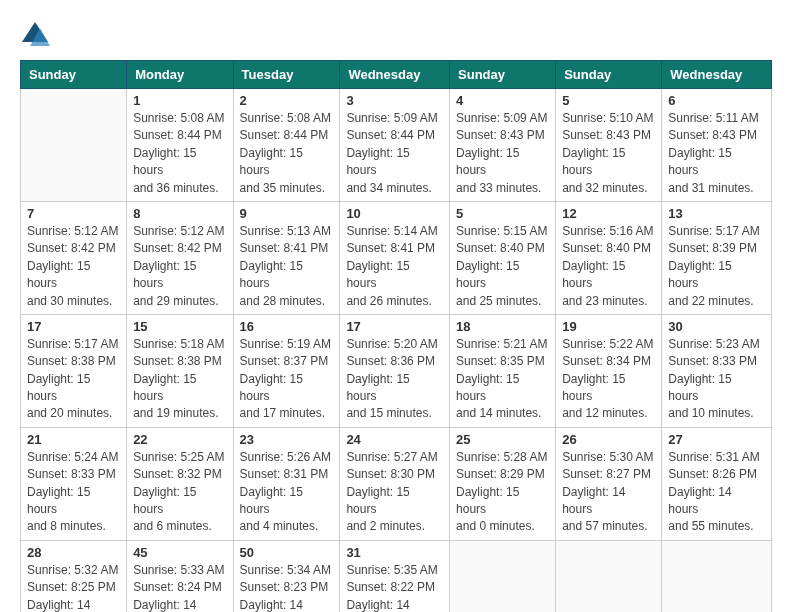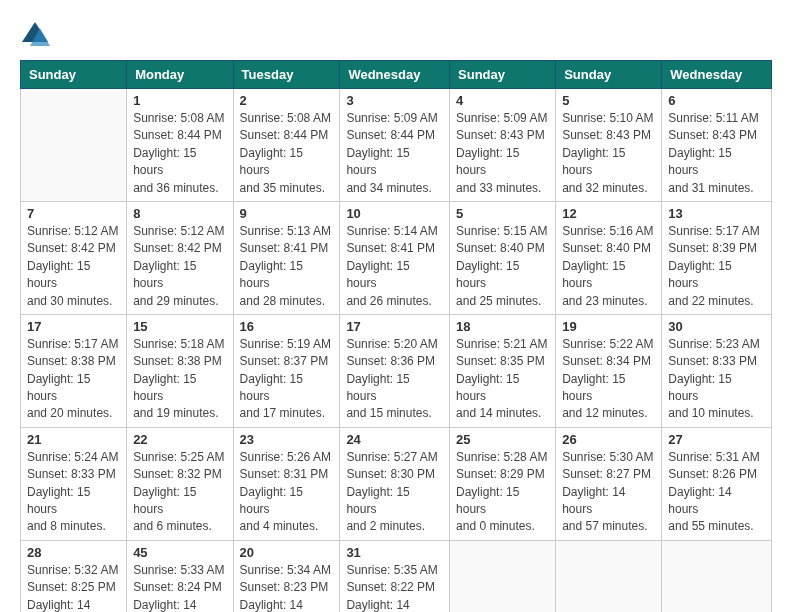--- a/index.html
+++ b/index.html
@@ -240,21 +240,21 @@
       <tr>
         <td>
           <span class="day-number">28</span>
           <div class="day-info">Sunrise: 5:32 AM<br>Sunset: 8:25 PM<br>Daylight: 14 hours<br>and 53 minutes.</div>
         </td>
         <td>
           <span class="day-number">45</span>
           <div class="day-info">Sunrise: 5:33 AM<br>Sunset: 8:24 PM<br>Daylight: 14 hours<br>and 51 minutes.</div>
         </td>
         <td>
-          <span class="day-number">20</span>
+          <span class="day-number">50</span>
           <div class="day-info">Sunrise: 5:34 AM<br>Sunset: 8:23 PM<br>Daylight: 14 hours<br>and 48 minutes.</div>
         </td>
         <td>
           <span class="day-number">31</span>
           <div class="day-info">Sunrise: 5:35 AM<br>Sunset: 8:22 PM<br>Daylight: 14 hours<br>and 46 minutes.</div>
         </td>
         <td class="empty-cell"></td>
         <td class="empty-cell"></td>
         <td class="empty-cell"></td>
       </tr>

